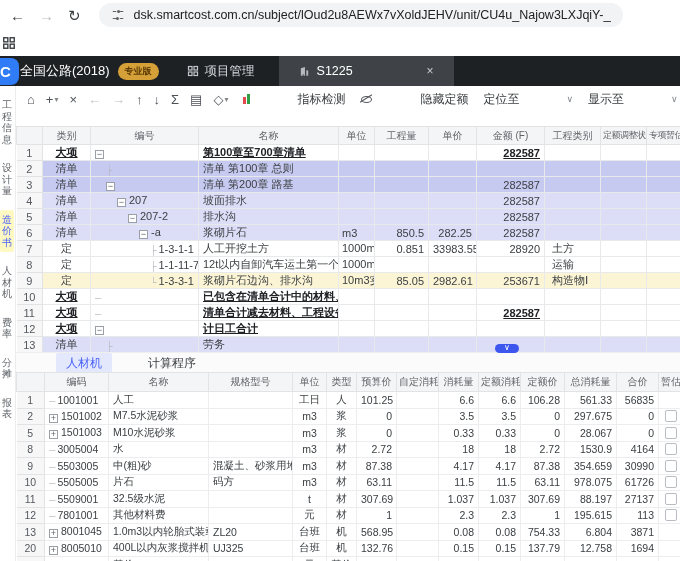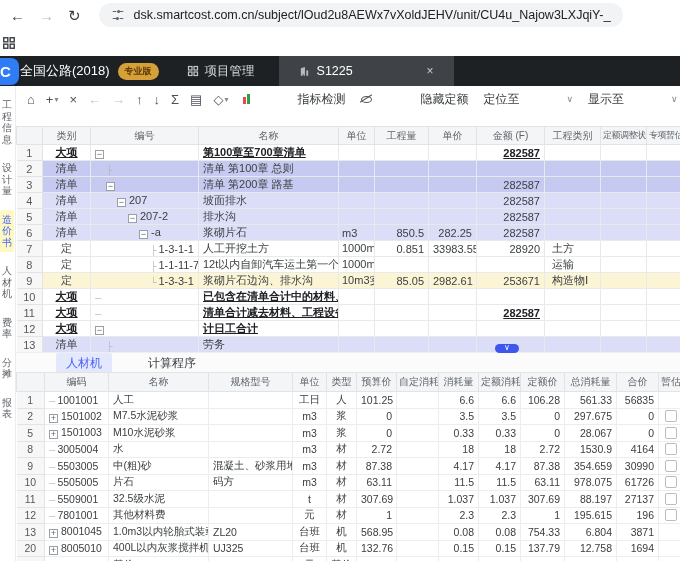--- a/index.html
+++ b/index.html
@@ -577,21 +577,21 @@
             <td>其他材料费</td>
             <td></td>
             <td class="ctr">元</td>
             <td class="ctr">材</td>
             <td class="num">1</td>
             <td class="num"></td>
             <td class="num">2.3</td>
             <td class="num">2.3</td>
             <td class="num">1</td>
             <td class="num">195.615</td>
-            <td class="num">196</td>
+            <td class="num">113</td>
             <td>
               <div class="cb"></div>
             </td>
           </tr>
           <tr>
             <td class="c-num">13</td>
             <td class="c-code"><span class="tbox">+</span><span class="codetxt">8001045</span></td>
             <td>1.0m3以内轮胎式装载机</td>
             <td>ZL20</td>
             <td class="ctr">台班</td>

